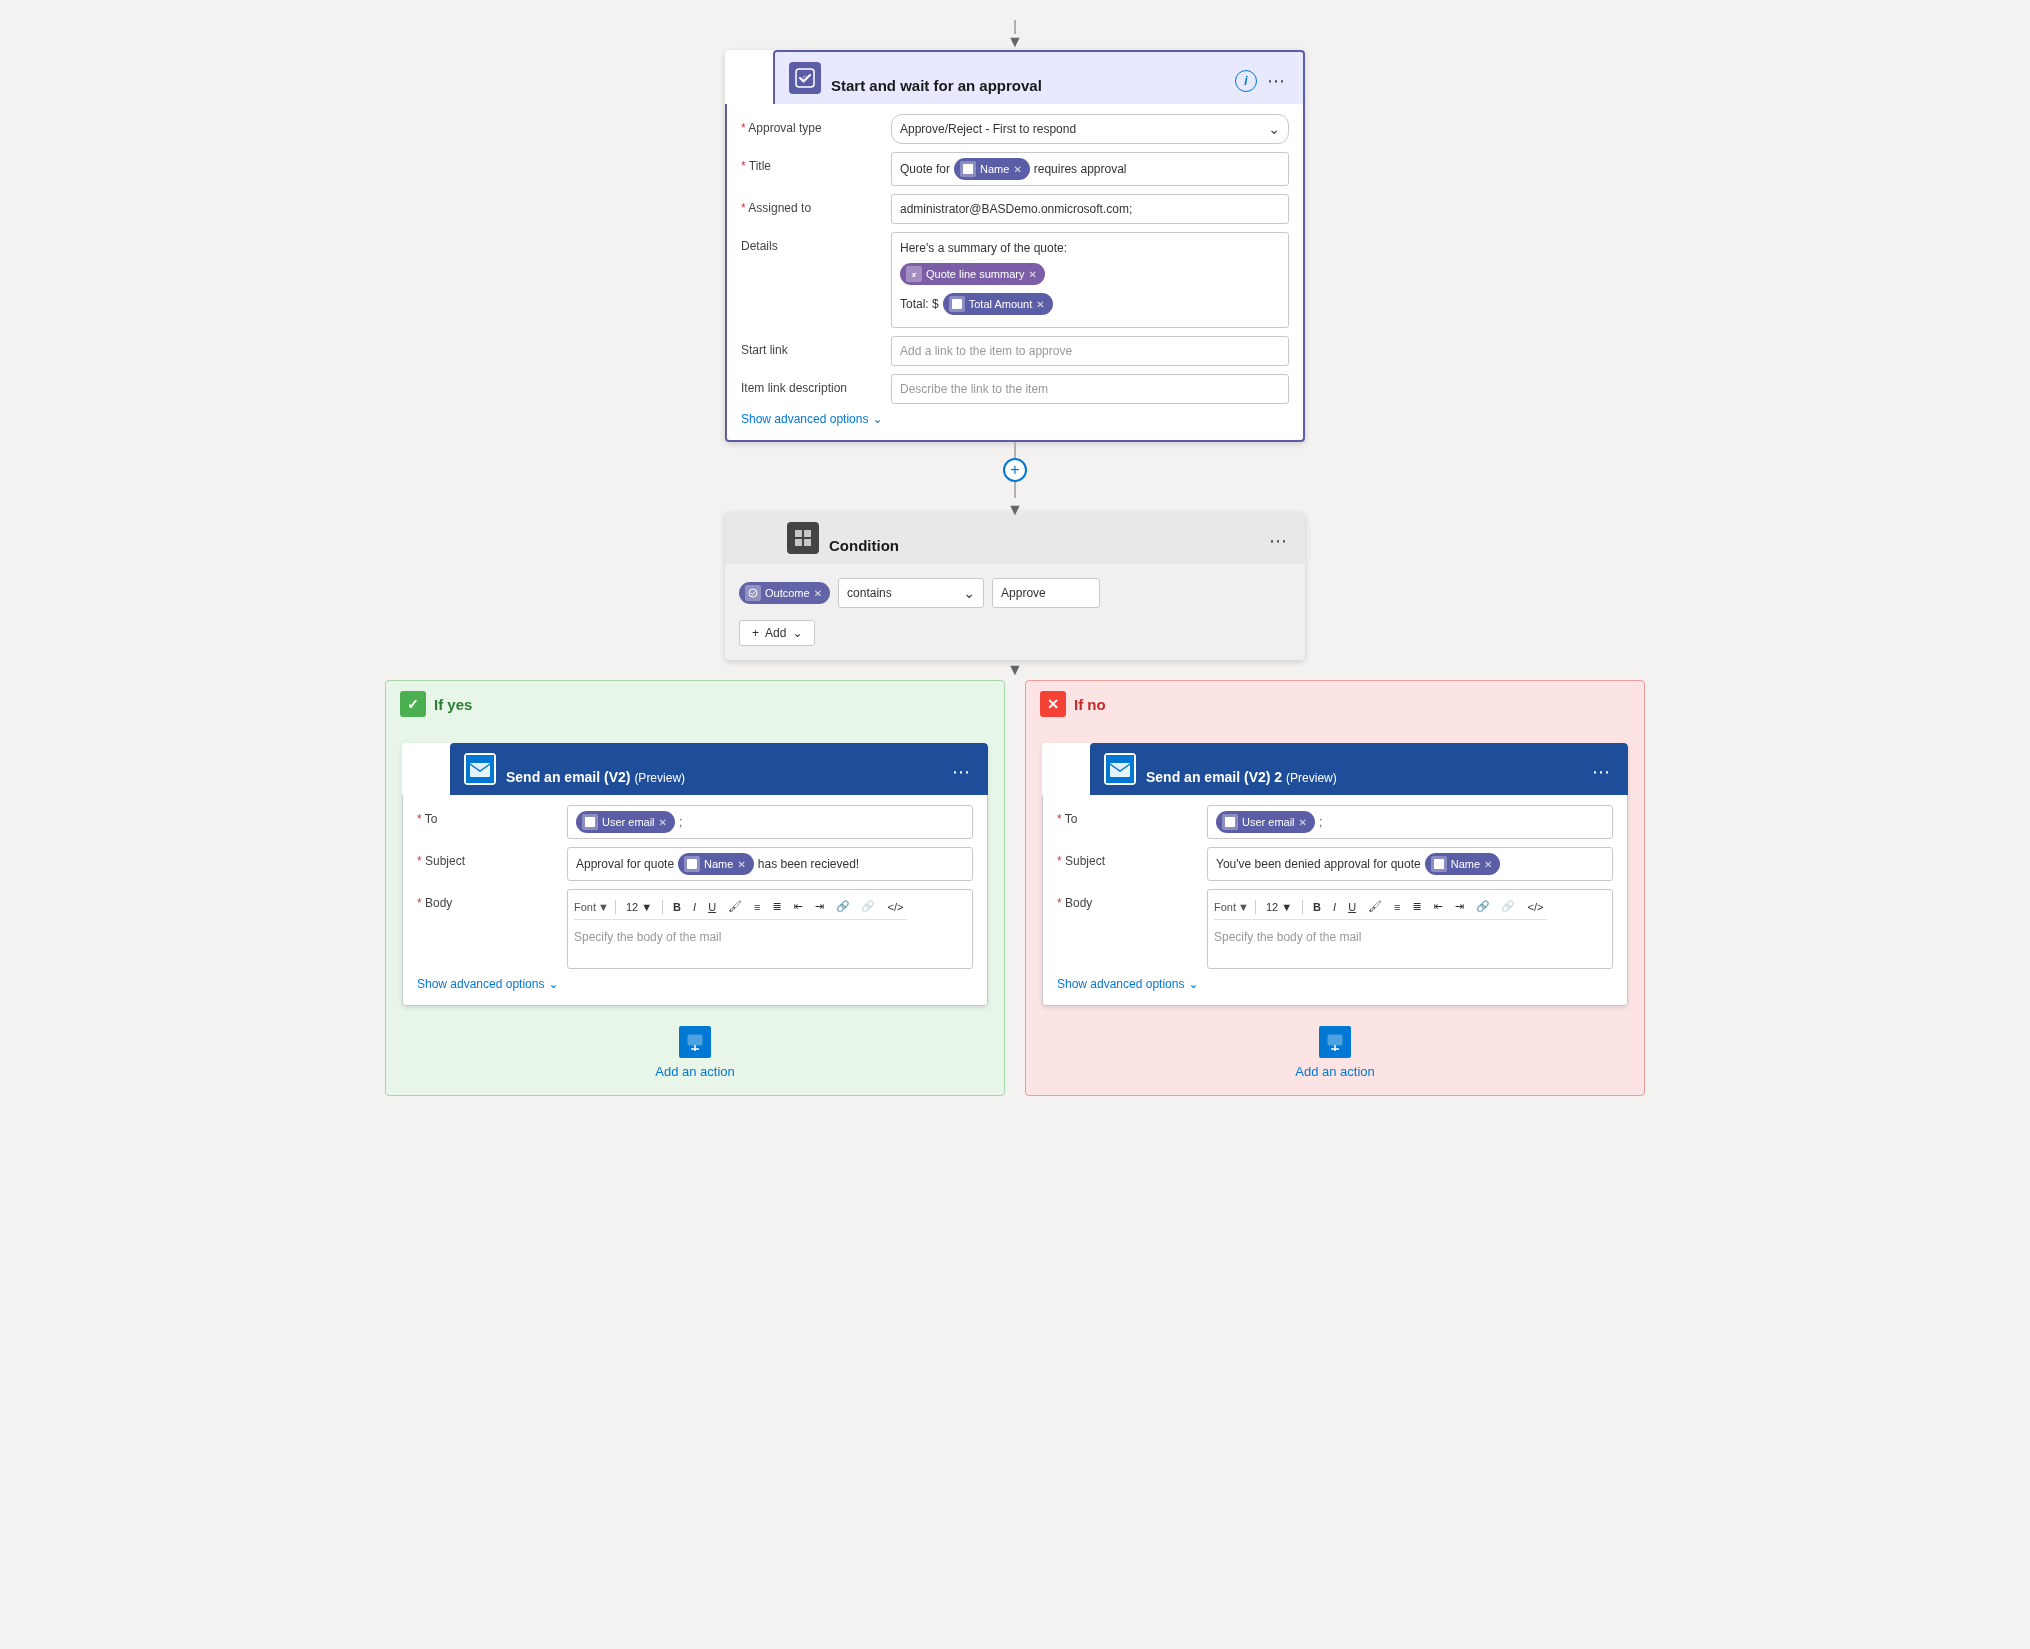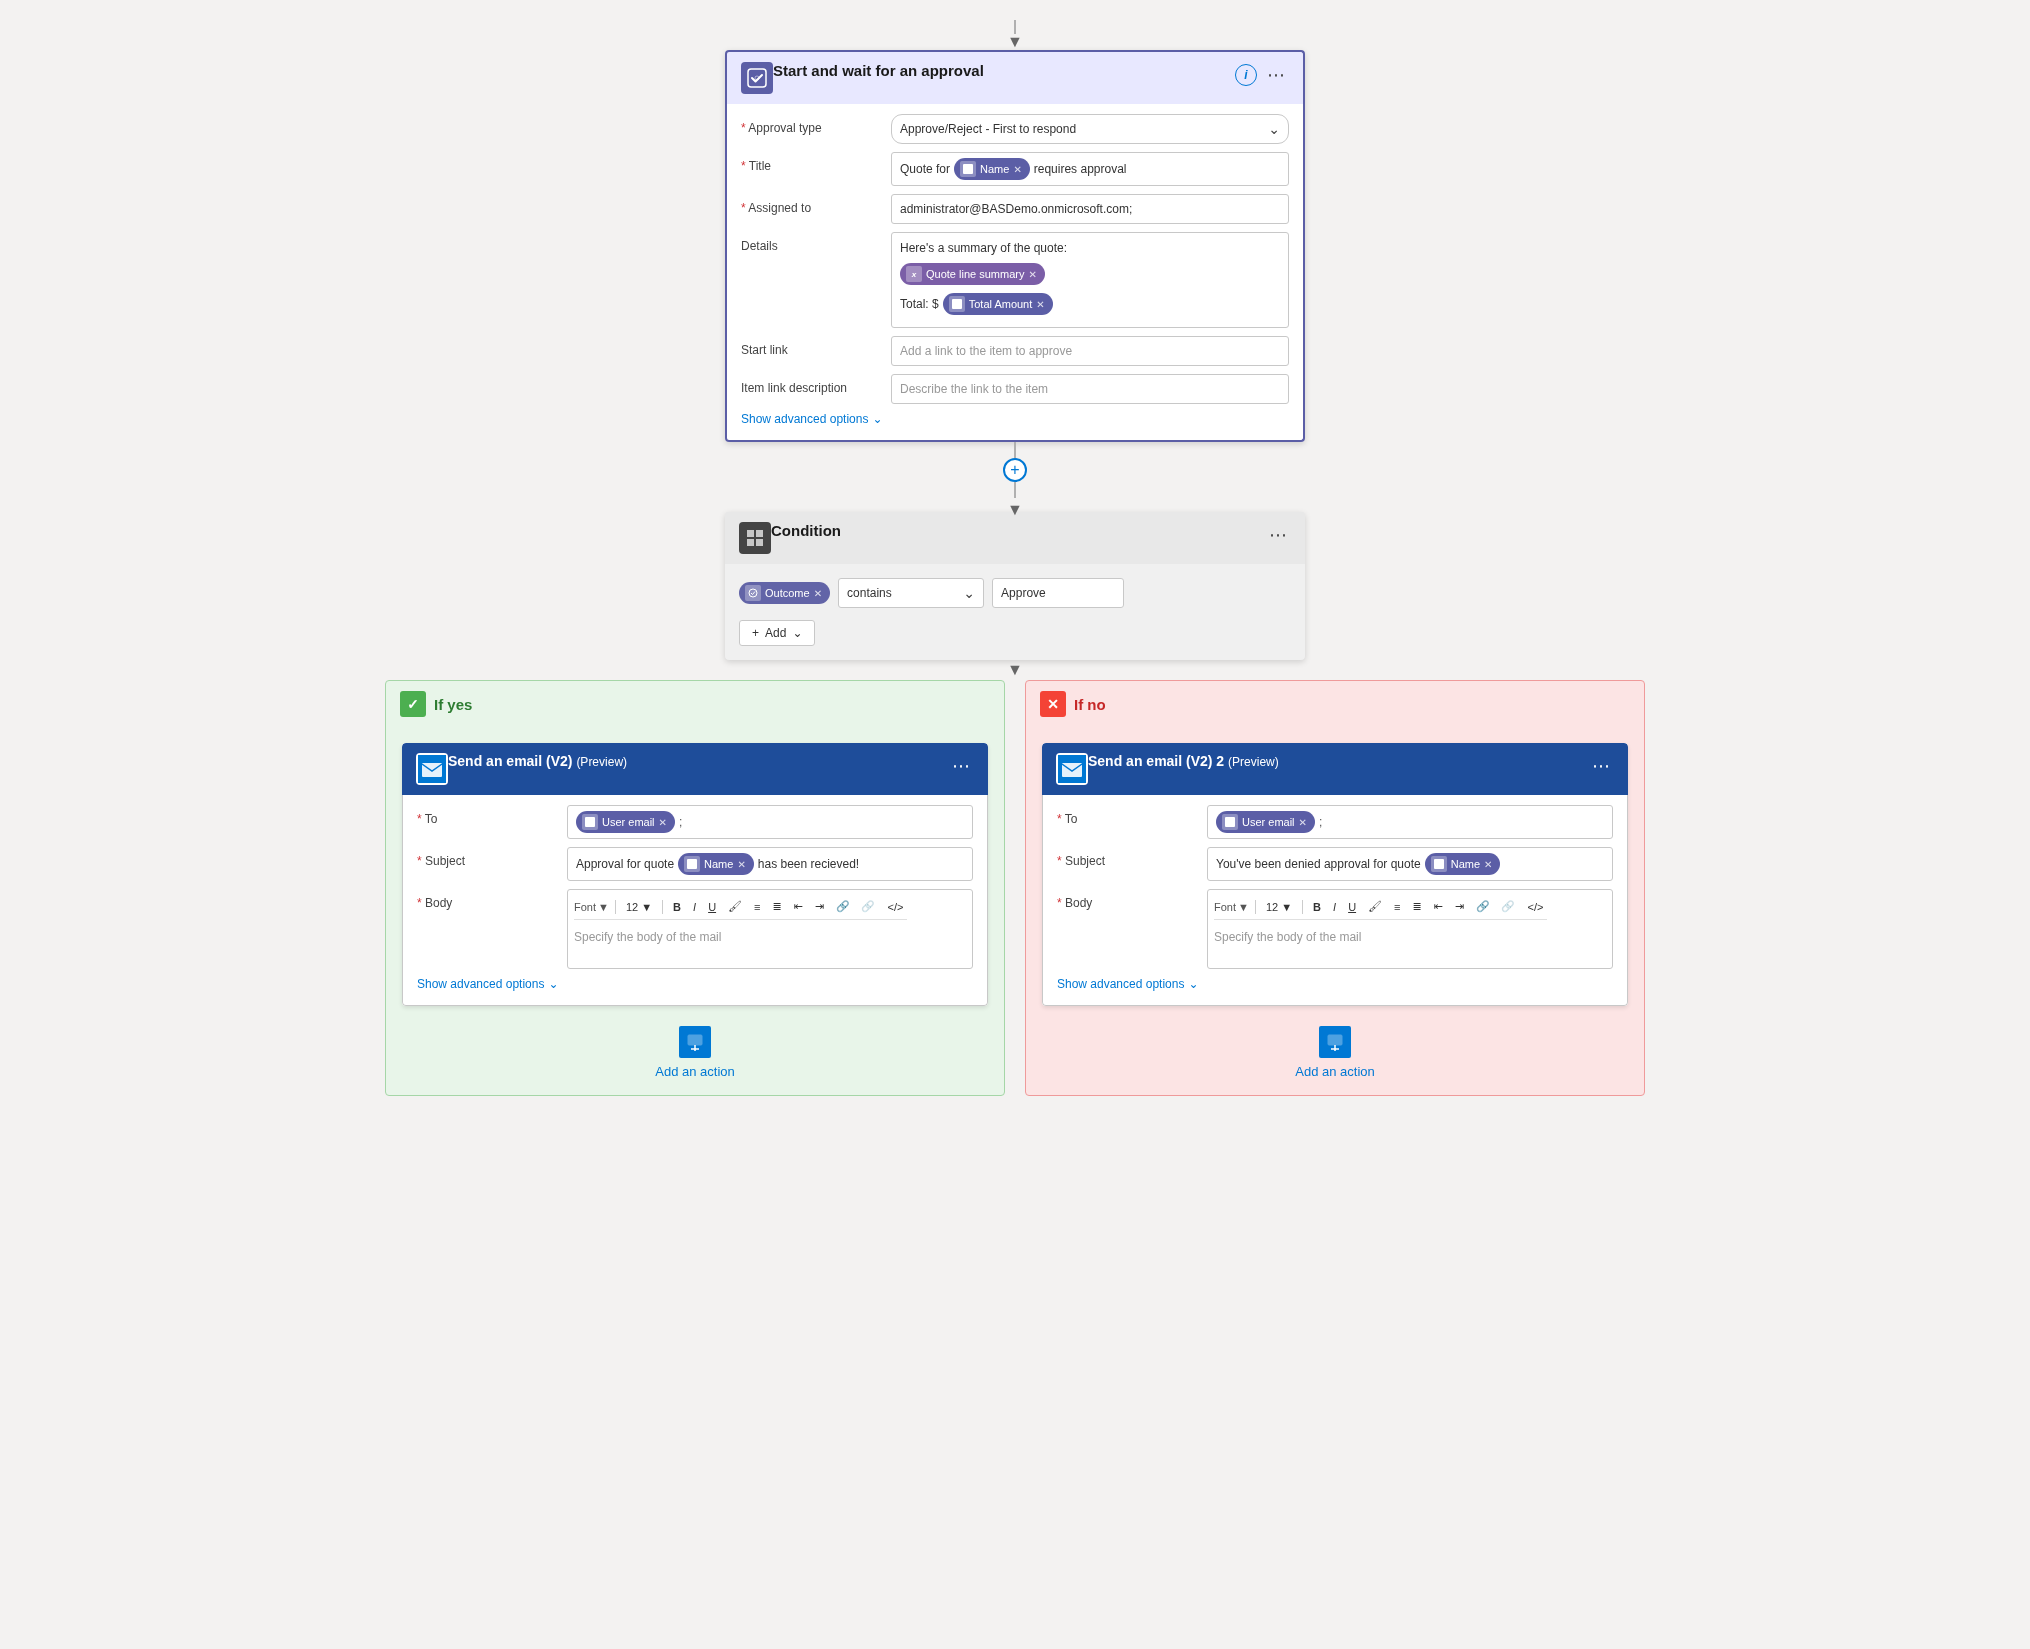--- a/index.html
+++ b/index.html
@@ -75,23 +75,25 @@
     
     .card {
       background: white;
       border-radius: 4px;
       box-shadow: 0 2px 6px rgba(0,0,0,0.15);
       width: 580px;
     }
 
     .card-header {
       display: flex;
-      align-items: flex-start;
+      align-items: flex-end;
       padding: 10px 14px;
+      gap: 10px;
       border-radius: 4px 4px 0 0;
+      margin-left: 48px;
     }
 
     .card-header-approval {
       background: #e8e8ff;
       border: 2px solid #5b5ea6;
       border-bottom: none;
     }
     .card-body-approval {
       border: 2px solid #5b5ea6;
       border-top: none;
@@ -309,21 +311,21 @@
     }
     .condition-value {
       border: 1px solid #c8c8c8;
       border-radius: 3px;
       padding: 5px 8px;
       font-size: 12px;
       min-height: 30px;
       display: flex;
       align-items: center;
       background: white;
-      width: 132px;
+      width: 108px;
     }
     .add-btn {
       display: inline-flex;
       align-items: center;
       gap: 6px;
       border: 1px solid #c8c8c8;
       border-radius: 3px;
       padding: 5px 12px;
       font-size: 12px;
       background: white;

